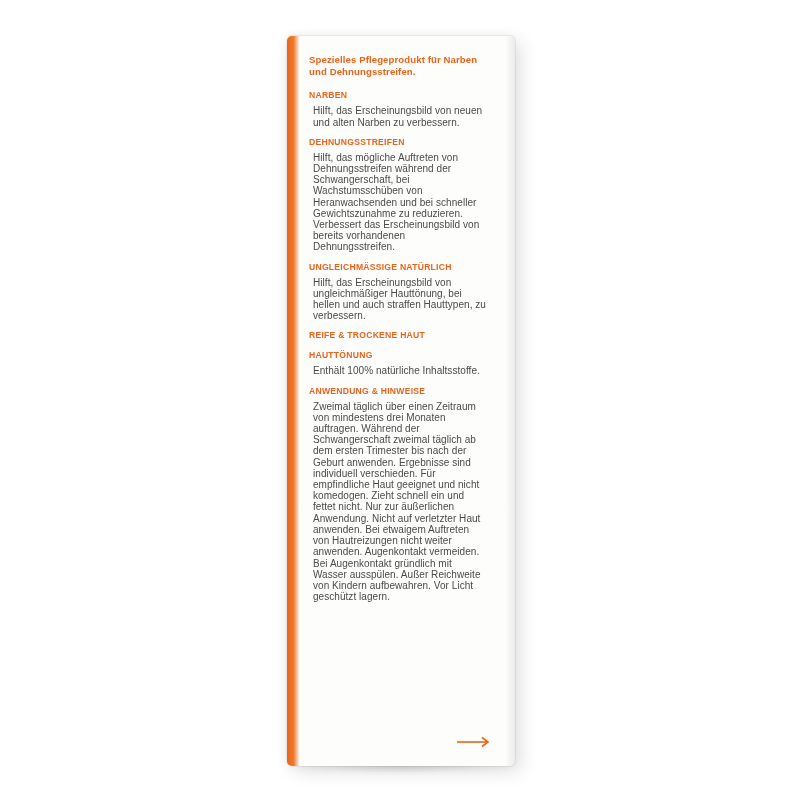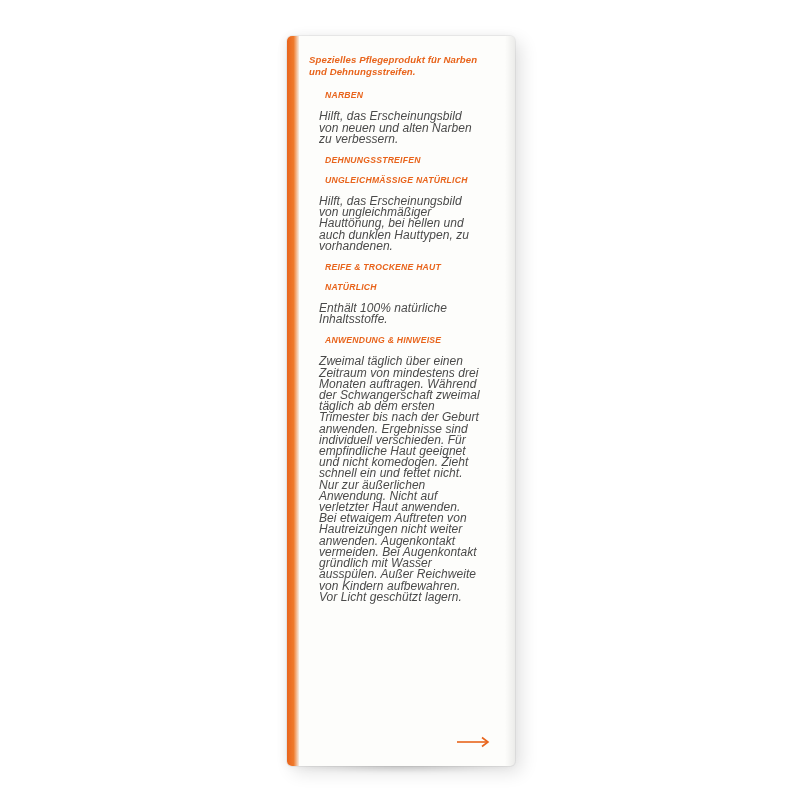--- a/index.html
+++ b/index.html
@@ -58,50 +58,49 @@
     pointer-events: none;
   }
 
   #content {
     position: absolute;
     left: 22px;
     top: 18px;
     width: 182px;
     height: 694px;
     color: #3a3a3a;
-    font-style: italic;
   }
 
   .headline {
     color: #e8641c;
     font-weight: bold;
     font-size: 9.6px;
     line-height: 12.2px;
     margin: 0 0 12px 0;
     letter-spacing: 0.1px;
   }
 
   .section {
     margin: 0 0 9px 0;
   }
 
   .sec-title {
     color: #e8641c;
     font-weight: bold;
     font-size: 8.6px;
     line-height: 11px;
-    margin: 0 0 1px 16px;
+    margin: 0 0 1px 0;
     letter-spacing: 0.25px;
   }
 
   .sec-body {
     color: #4a4a4a;
-    font-size: 12px;
+    font-size: 10px;
     line-height: 11.2px;
-    margin: 10px;
+    margin: 4px;
     letter-spacing: 0.05px;
   }
 
   #arrow {
     position: absolute;
     right: 24px;
     bottom: 18px;
     width: 34px;
     height: 12px;
     color: #e8641c;
@@ -134,33 +133,34 @@
 
       <p class="headline">Spezielles Pflegeprodukt für Narben und Dehnungsstreifen.</p>
 
       <div class="section">
         <p class="sec-title">NARBEN</p>
         <p class="sec-body">Hilft, das Erscheinungsbild von neuen und alten Narben zu verbessern.</p>
       </div>
 
       <div class="section">
         <p class="sec-title">DEHNUNGSSTREIFEN</p>
+        <p class="sec-body">Hilft, das mögliche Auftreten von Dehnungsstreifen während der Schwangerschaft, bei Wachstumsschüben von Heranwachsenden und bei schneller Gewichtszunahme zu reduzieren. Verbessert das Erscheinungsbild von bereits vorhandenen Dehnungsstreifen.</p>
       </div>
 
       <div class="section">
         <p class="sec-title">UNGLEICHMÄSSIGE NATÜRLICH</p>
-        <p class="sec-body">Hilft, das Erscheinungsbild von ungleichmäßiger Hauttönung, bei hellen und auch dunklen Hauttypen, zu vorhandenen.</p>
+        <p class="sec-body">Hilft, das Erscheinungsbild von ungleichmäßiger Hauttönung, bei hellen und auch straffen Hauttypen, zu verbessern.</p>
       </div>
 
       <div class="section">
         <p class="sec-title">REIFE &amp; TROCKENE HAUT</p>
       </div>
 
       <div class="section">
-        <p class="sec-title">NATÜRLICH</p>
+        <p class="sec-title">HAUTTÖNUNG</p>
         <p class="sec-body">Enthält 100% natürliche Inhaltsstoffe.</p>
       </div>
 
       <div class="section">
         <p class="sec-title">ANWENDUNG &amp; HINWEISE</p>
         <p class="sec-body">Zweimal täglich über einen Zeitraum von mindestens drei Monaten auftragen. Während der Schwangerschaft zweimal täglich ab dem ersten Trimester bis nach der Geburt anwenden. Ergebnisse sind individuell verschieden. Für empfindliche Haut geeignet und nicht komedogen. Zieht schnell ein und fettet nicht. Nur zur äußerlichen Anwendung. Nicht auf verletzter Haut anwenden. Bei etwaigem Auftreten von Hautreizungen nicht weiter anwenden. Augenkontakt vermeiden. Bei Augenkontakt gründlich mit Wasser ausspülen. Außer Reichweite von Kindern aufbewahren. Vor Licht geschützt lagern.</p>
       </div>
 
 
     </div>

